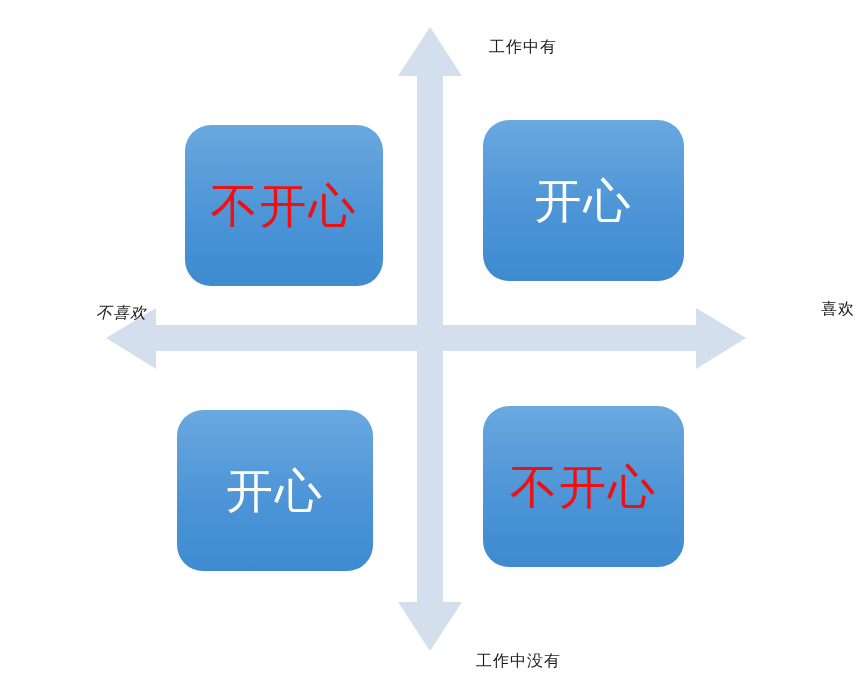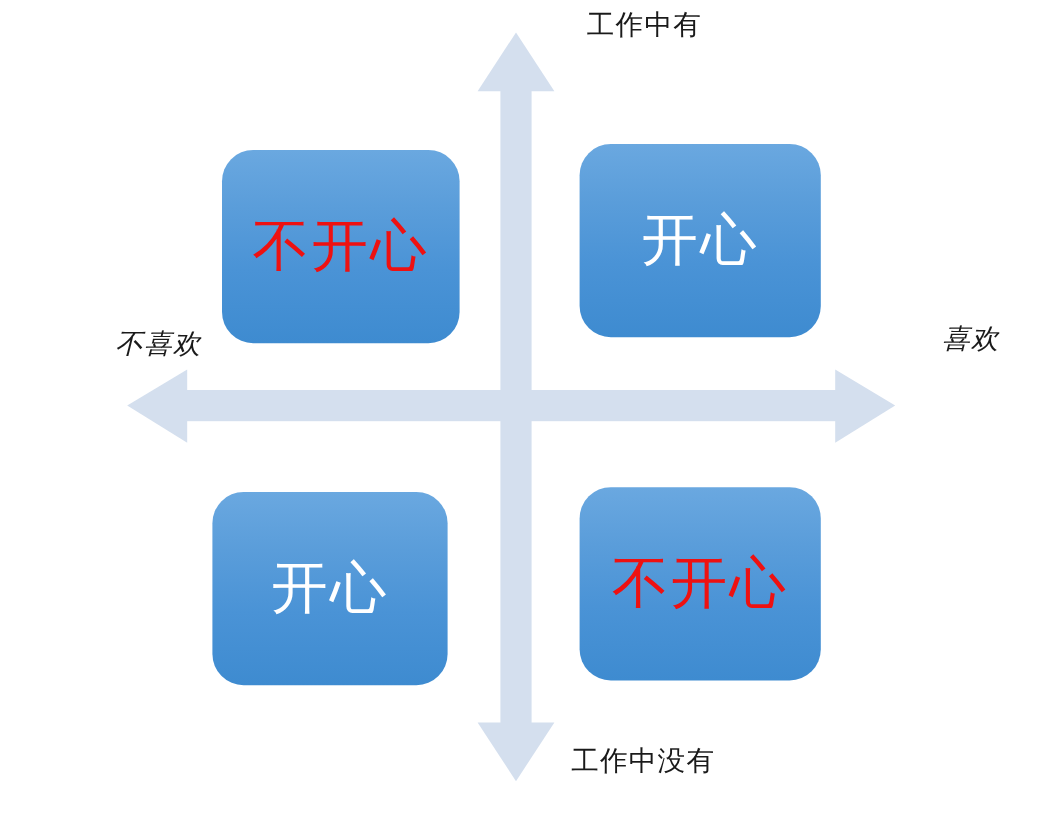--- a/index.html
+++ b/index.html
@@ -51,31 +51,32 @@
 
   
   #box-tl { left: 185px; top: 125px;  width: 198px; height: 161px; }
   #box-tr { left: 483px; top: 120px;  width: 201px; height: 161px; }
   #box-bl { left: 177px; top: 410px;  width: 196px; height: 161px; }
   #box-br { left: 483px; top: 406px;  width: 201px; height: 161px; }
 
   
   .axis-label {
     position: absolute;
-    font-size: 23px;
+    font-size: 16px;
     color: #1a1a1a;
     font-family: "DejaVu Sans", "Liberation Sans", sans-serif;
     white-space: nowrap;
     letter-spacing: 1px;
     user-select: none;
+    margin-top: 32px;
   }
   #label-top    { left: 489px; top: 5px; }
   #label-bottom { left: 476px; top: 619px; }
   #label-left   { left: 96px;  top: 271px; font-style: italic; }
-  #label-right  { left: 785px; top: 267px; font-style: italic; }
+  #label-right  { left: 821px; top: 267px; }
 </style>
 </head>
 <body>
 
 <div id="canvas">
 
   <svg class="axis-svg" viewBox="0 0 864 689">
 
     <g>
       <polygon points="430,27 462,76 398,76" fill="#d4dfee"></polygon>

